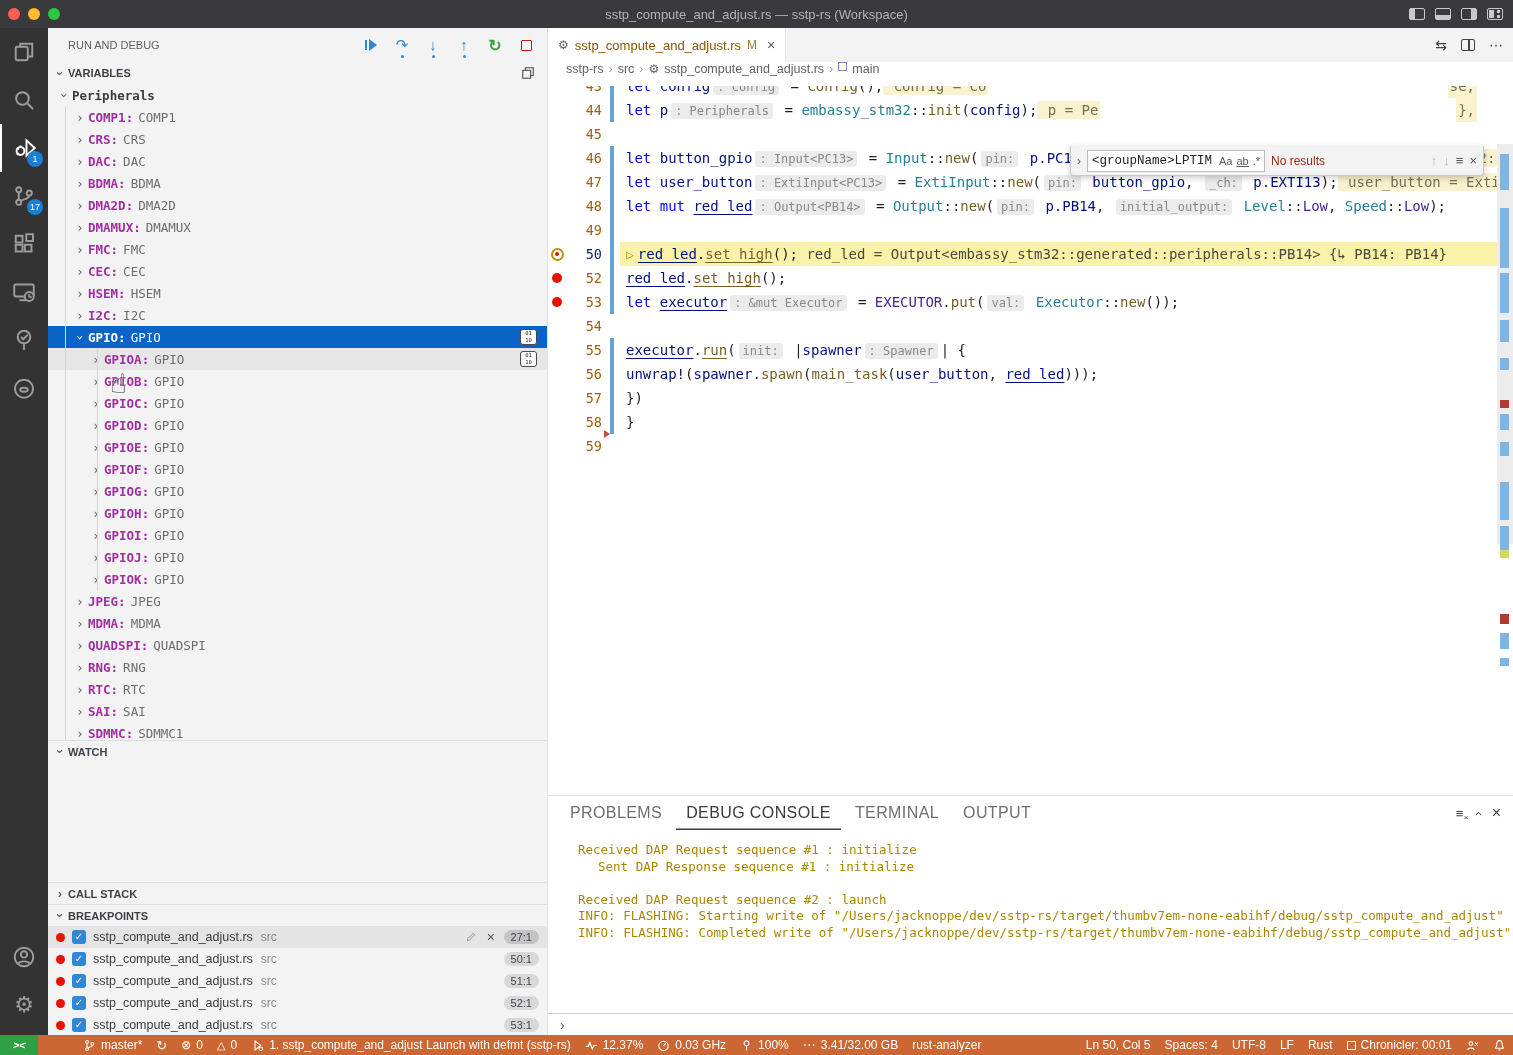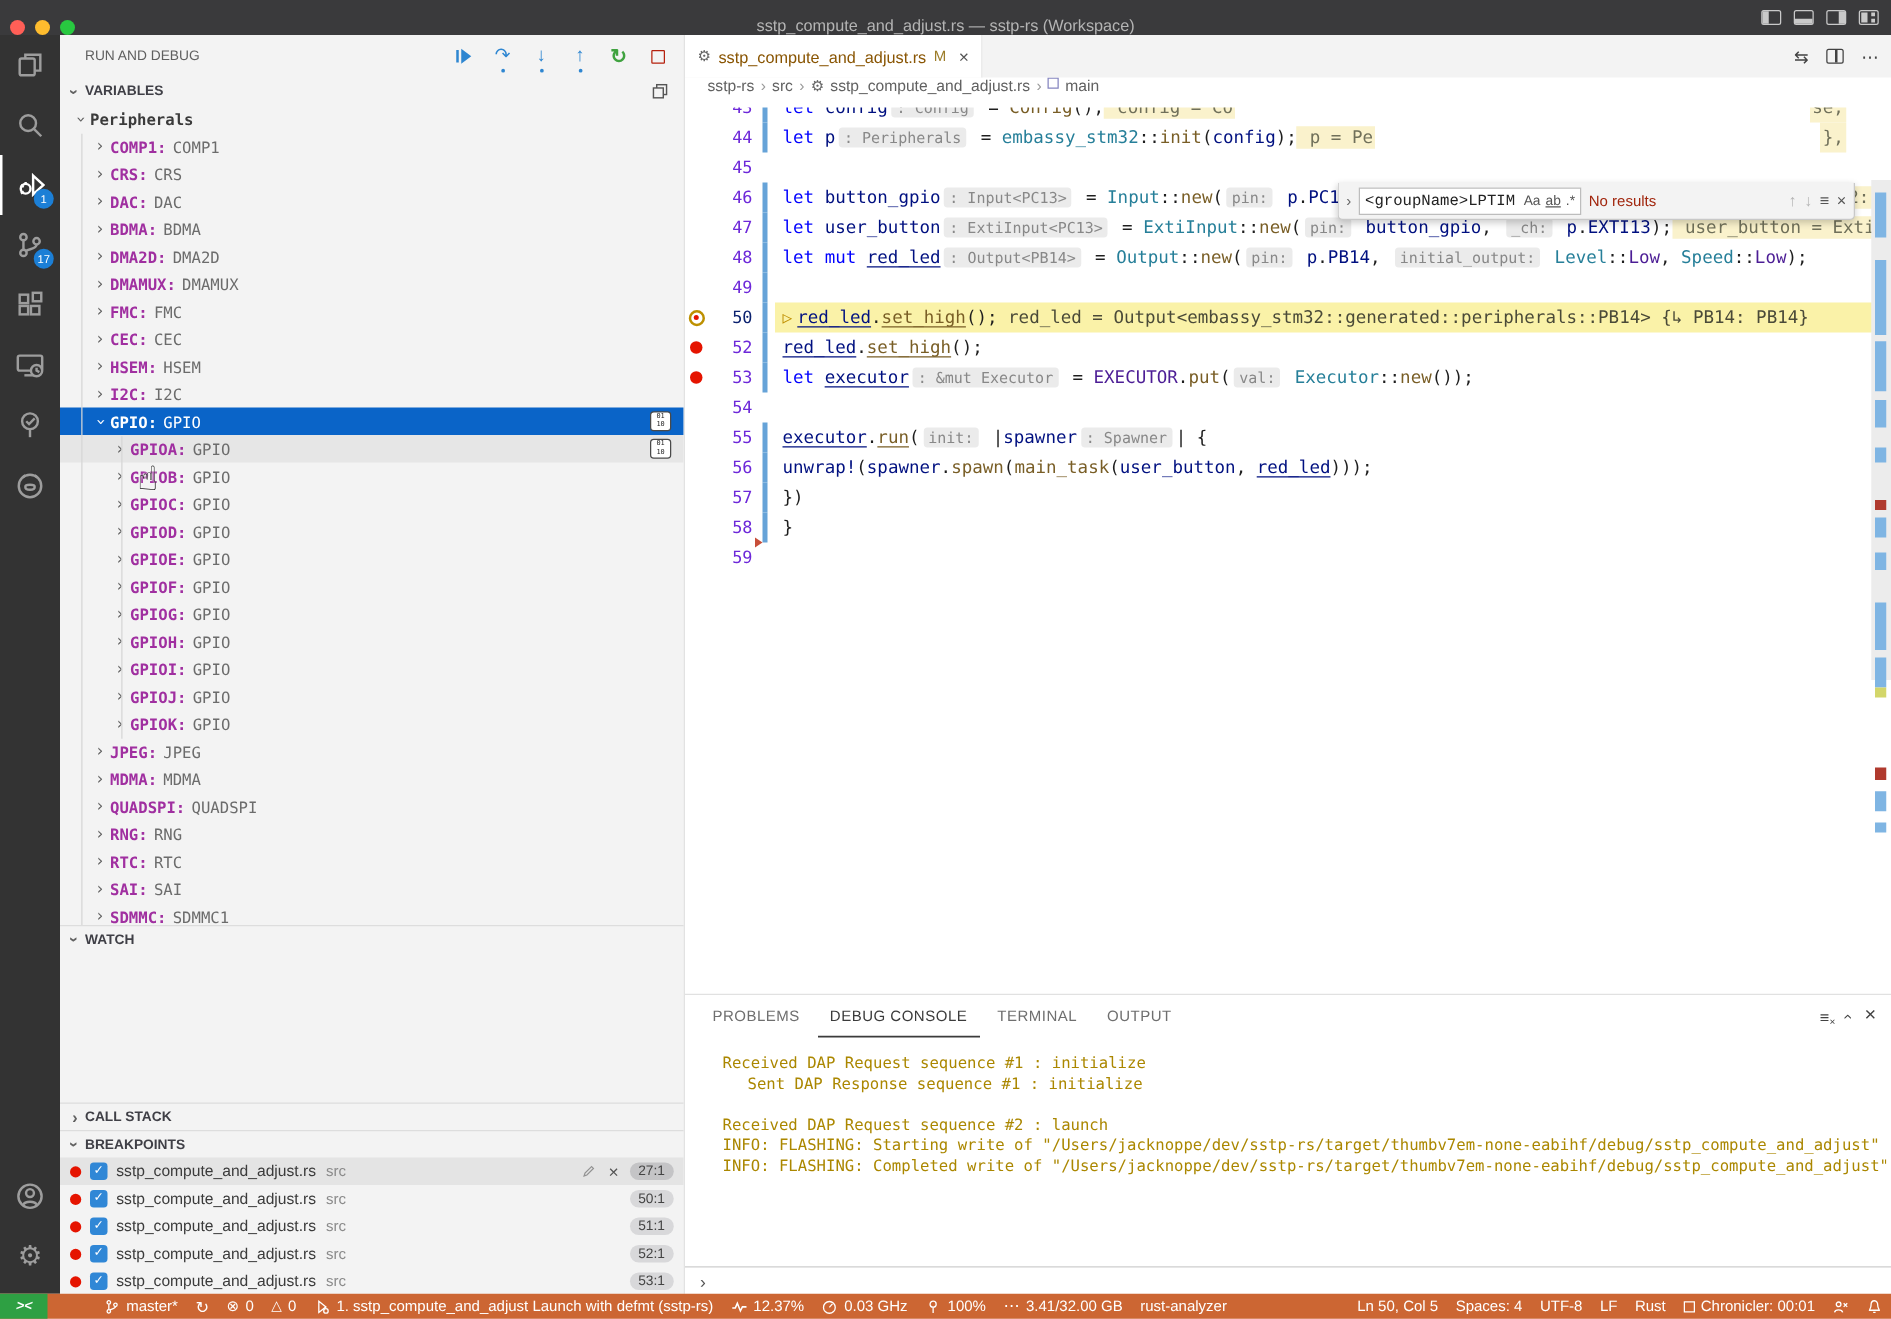--- a/index.html
+++ b/index.html
@@ -1,18 +1,18 @@
 <!DOCTYPE html>
 <html><head>
 <meta charset="utf-8">
 <style>
   *{margin:0;padding:0;box-sizing:border-box;cursor:default;user-select:none}
   html,body{width:1513px;height:1055px;overflow:hidden;background:#fff;font-family:"Liberation Sans",sans-serif}
   
-  #titlebar{position:absolute;left:0;top:0;width:1513px;height:28px;background:#3a3a3c;display:flex;align-items:flex-end}
+  #titlebar{position:absolute;left:0;top:0;width:1513px;height:28px;background:#3a3a3c;display:flex;align-items:center}
   .tl{width:12px;height:12px;border-radius:50%;margin-left:8px}
   #win-title{position:absolute;left:0;right:0;text-align:center;color:#b4b4b4;font-size:13px}
   #win-icons{position:absolute;right:10px;top:0;height:28px;display:flex;align-items:center;gap:10px;color:#c9c9c9}
   .lay{width:16px;height:12px;border:1.5px solid #c9c9c9;border-radius:2px;position:relative}
   .lay.l::before{content:"";position:absolute;left:0;top:0;bottom:0;width:5px;background:#c9c9c9}
   .lay.b::before{content:"";position:absolute;left:0;right:0;bottom:0;height:4px;background:#c9c9c9}
   .lay.r::before{content:"";position:absolute;right:0;top:0;bottom:0;width:5px;background:#c9c9c9}
   .lay.g::before{content:"";position:absolute;right:2px;top:1px;width:3px;height:3px;background:#c9c9c9;box-shadow:0 5px 0 #c9c9c9}
   .lay.g::after{content:"";position:absolute;left:1px;top:1px;bottom:1px;width:5px;background:#c9c9c9}
   
@@ -72,21 +72,21 @@
   .i-split::before{content:"";position:absolute;left:50%;top:0;bottom:0;width:1.5px;background:#424242}
   #breadcrumb{height:24px;display:flex;align-items:flex-start;font-size:12.5px;color:#616161;padding-left:18px;gap:5px;background:#fff}
   .bc-sep{color:#9a9a9a}
   .bc-ico{color:#666;font-size:12px}
   .sym-box{width:9px;height:9px;border:1px solid #8585c0;display:inline-block}
   
   #code-vp{position:absolute;left:0;top:58px;right:0;bottom:0;overflow:hidden}
   #lines{position:absolute;left:0;top:-12px;right:16px}
   .cl{height:24px;display:flex;align-items:center;white-space:nowrap;font-family:"DejaVu Sans Mono",monospace;font-size:14px;position:relative}
   .cl .g-bp{width:18px;flex:0 0 auto;display:flex;align-items:center;justify-content:center}
-  .cl .g-num{width:42px;flex:0 0 auto;text-align:right;padding-right:6px;color:#6d28d9;font-size:13.5px}
+  .cl .g-num{width:42px;flex:0 0 auto;text-align:right;padding-right:6px;color:#a16207;font-size:13.5px}
   .cl.cur .g-num{color:#0b216f}
   .cl .g-chg{width:12px;height:24px;flex:0 0 auto;position:relative}
   .cl.chg .g-chg::before{content:"";position:absolute;left:2px;top:0;bottom:0;width:3.5px;background:#66a3d8}
   .cl .src{flex:1 1 auto;overflow:hidden;height:24px;line-height:24px;padding-left:6px}
   .cl.cur .src{background:#faf2a8}
   .dot-bp{width:10px;height:10px;border-radius:50%;background:#e51400}
   .cur-bp{width:13px;height:13px;border-radius:50%;border:2px solid #bd9000;position:relative}
   .cur-bp::before{content:"";position:absolute;left:2.5px;top:2.5px;width:4px;height:4px;border-radius:50%;background:#e51400}
   .delmark{position:absolute;left:56px;top:-4px;width:0;height:0;border-left:6px solid #c74e39;border-top:4px solid transparent;border-bottom:4px solid transparent}
   .tk-k{color:#0000ff}.tk-v{color:#001080}.tk-t{color:#267f99}.tk-f{color:#795e26}
@@ -107,21 +107,21 @@
   #find-status{color:#a1260d;font-size:12px;flex:1}
   .fnav{color:#b5b5b5;font-size:13px}
   .fico{color:#555;font-size:13px}
   
   #ruler{position:absolute;right:0;top:58px;width:16px;bottom:0}
   #ruler .slider{position:absolute;left:0;top:0;width:16px;height:400px;background:rgba(100,100,100,.12)}
   .mark{position:absolute;left:3px;width:9px}
   
   #panel{position:absolute;left:548px;top:795px;width:965px;height:240px;background:#fff;border-top:1px solid #e1e1e1}
   #panel-tabs{height:34px;display:flex;align-items:center;padding-left:12px;gap:4px;position:relative}
-  .ptab{padding:0 10px;font-size:12px;letter-spacing:.4px;color:#6f6f6f;height:100%;display:flex;align-items:center}
+  .ptab{padding:0 10px;font-size:16px;letter-spacing:.4px;color:#6f6f6f;height:100%;display:flex;align-items:center}
   .ptab.active{color:#3b3b3b;box-shadow:inset 0 -1.5px 0 #3b3b3b}
   #panel-filter{position:absolute;right:82px;top:6px;width:302px;height:22px;border:1px solid #c8c8c8;background:#fff;font-size:12px;color:#444;padding:0 8px;font-family:"Liberation Sans",sans-serif}
   #panel-filter::placeholder{color:#767676}
   #panel-acts{position:absolute;right:12px;top:0;height:34px;display:flex;align-items:center;gap:12px;color:#424242}
   .clearico{position:relative;font-size:13px}
   .clearico::after{content:"×";position:absolute;right:-5px;bottom:-1px;font-size:8px}
   .collico{display:inline-block;font-size:13px;transform:rotate(-90deg)}
   #console{position:absolute;left:30px;right:4px;top:46px;height:164px;overflow:hidden;font-family:"DejaVu Sans Mono",monospace;font-size:12.5px;color:#ab8700}
   .con-line{height:16.5px;line-height:16.5px;white-space:nowrap}
   #con-input{position:absolute;left:0;right:0;top:217px;height:23px;border-top:1px solid #cecece;display:flex;align-items:center;padding-left:12px;color:#555;font-size:14px}

